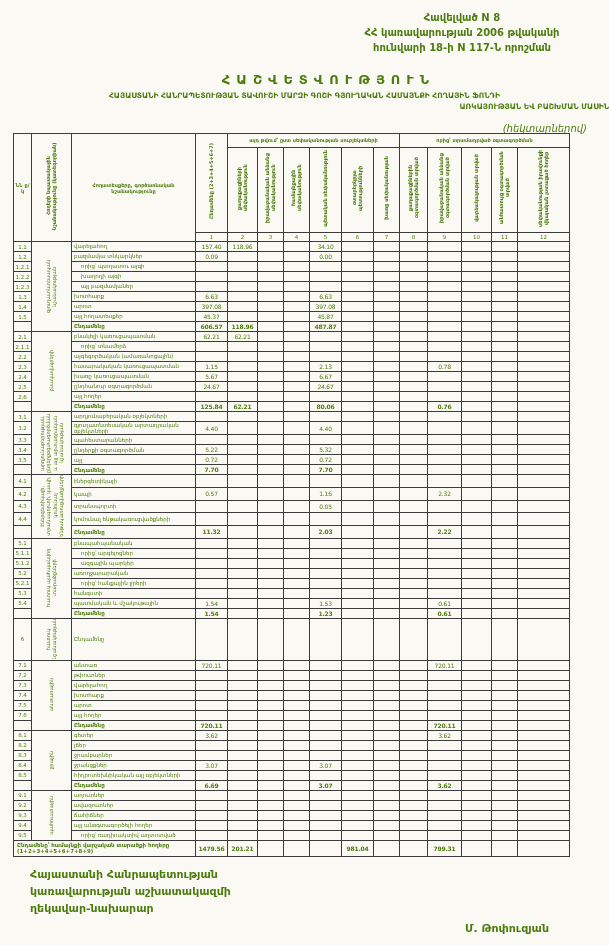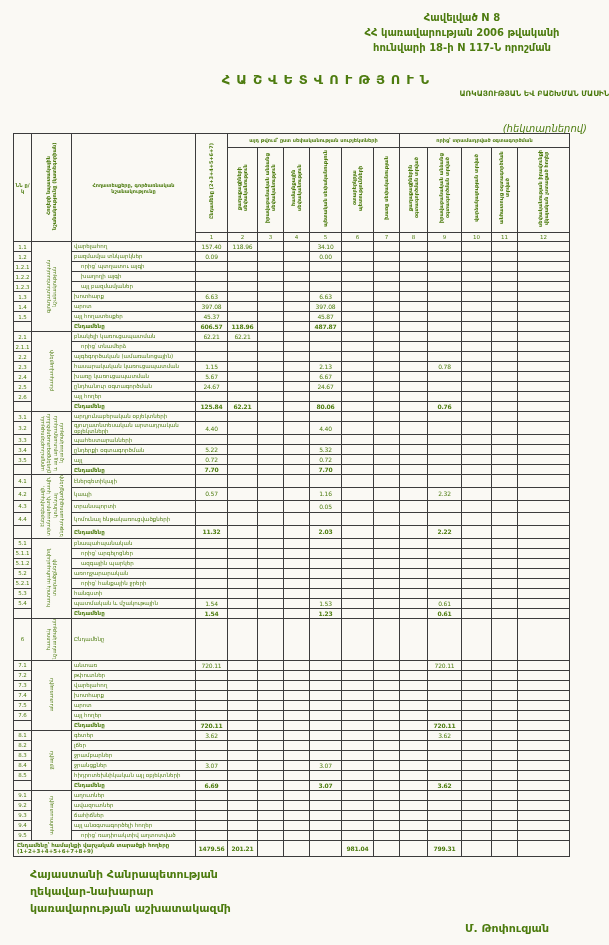--- a/index.html
+++ b/index.html
@@ -41,20 +41,21 @@
 <div class="page">
 
   <div class="corner">
     <div>Հավելված N 8</div>
     <div>ՀՀ կառավարության 2006 թվականի</div>
     <div>հունվարի 18-ի N 117-Ն որոշման</div>
   </div>
 
   <div class="title">
     <div class="t0">ՀԱՇՎԵՏՎՈՒԹՅՈՒՆ</div>
+    <div class="t1">ՀԱՅԱՍՏԱՆԻ ՀԱՆՐԱՊԵՏՈՒԹՅԱՆ ՏԱՎՈՒՇԻ ՄԱՐԶԻ ԳՈՇԻ ԳՅՈՒՂԱԿԱՆ ՀԱՄԱՅՆՔԻ ՀՈՂԱՅԻՆ ՖՈՆԴԻ</div>
     <div class="t2">ԱՌԿԱՅՈՒԹՅԱՆ ԵՎ ԲԱՇԽՄԱՆ ՄԱՍԻՆ</div>
   </div>
 
   <div class="unit">(հեկտարներով)</div>
 
   <table>
       <colgroup>
         <col style="width: 18px;">
         <col style="width: 40px;">
         <col style="width: 124px;">
@@ -1011,19 +1012,19 @@
           <td class="num">799.31</td>
           <td class="num"></td>
           <td class="num"></td>
           <td class="num"></td>
         </tr>
       </tbody>
     </table>
 
   <div class="footer">
     <div>Հայաստանի Հանրապետության</div>
+    <div>կառավարության աշխատակազմի</div>
     <div>ղեկավար-նախարար</div>
-    <div>կառավարության աշխատակազմի</div>
   </div>
 
   <div class="sign">Մ. Թոփուզյան</div>
 
 </div>
 
 </body></html>

